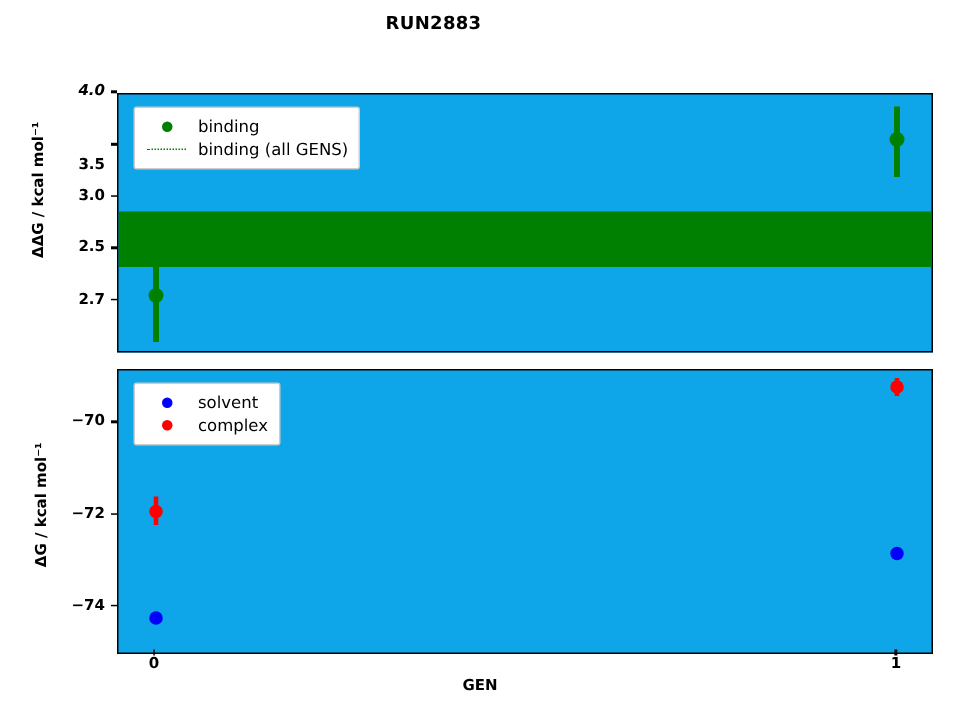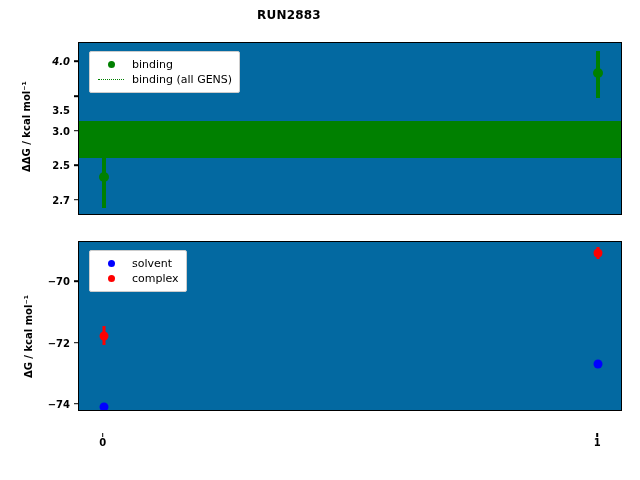--- a/index.html
+++ b/index.html
@@ -31,34 +31,35 @@
     font-weight: bold;
     color: #000000;
     letter-spacing: 0.2px;
   }
 
   
   .axes {
     position: absolute;
     box-sizing: border-box;
     border: 1.6px solid #000000;
-    background: #0369a1;
+    background: #0ea5e9;
     overflow: hidden;
+    margin-top: 20px;
   }
   #axes-top {
     left: 78px;
     top: 42px;
     width: 544px;
     height: 173px;
   }
   #axes-bottom {
     left: 78px;
-    top: 241px;
+    top: 226px;
     width: 544px;
-    height: 170px;
+    height: 190px;
   }
   .tick-wrap {
     position: absolute;
     left: 0;
     top: 0;
     width: 640px;
     height: 480px;
     pointer-events: none;
   }
   .ytick-text {
@@ -259,14 +260,15 @@
       <div class="ytick-text" style="top: 403.887px;">−74</div>
       <div class="ytick-mark" style="top: 403.887px;"></div>
       <div class="xtick-text" style="left: 102.727px;">0</div>
       <div class="xtick-mark" style="left: 102.727px;"></div>
       <div class="xtick-text" style="left: 597.273px;">1</div>
       <div class="xtick-mark" style="left: 597.273px;"></div>
     </div>
 
   <div class="ylabel" id="ylabel-top">ΔΔG / kcal mol⁻¹</div>
   <div class="ylabel" id="ylabel-bot">ΔG / kcal mol⁻¹</div>
+  <div class="xlabel">GEN</div>
 
 </div>
 
 </body></html>

